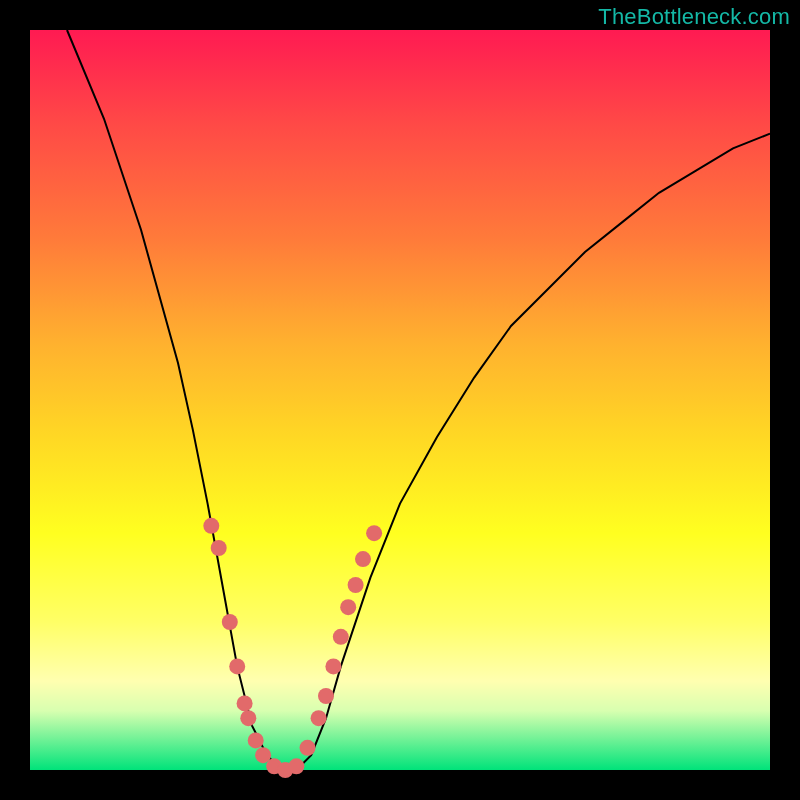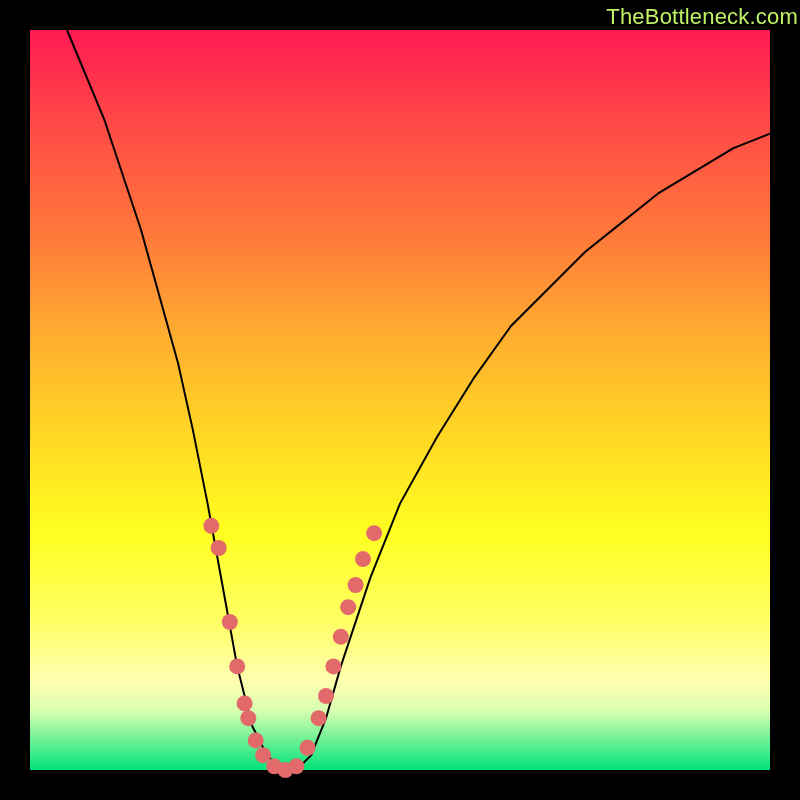--- a/index.html
+++ b/index.html
@@ -34,22 +34,22 @@
       #ffd824 55%,
       #ffff20 68%,
       #ffff66 80%,
       #ffffb0 88%,
       #d8ffb0 92%,
       #00e37a 100%);
   }
   .watermark {
     position: absolute;
     top: 4px;
-    right: 2px;
-    color: #bef264;
+    right: 10px;
+    color: #14b8a6;
     font-size: 22px;
     font-weight: 500;
     letter-spacing: 0.2px;
   }
   svg.curve {
     position: absolute;
     left: 0;
     top: 0;
     width: 740px;
     height: 740px;

